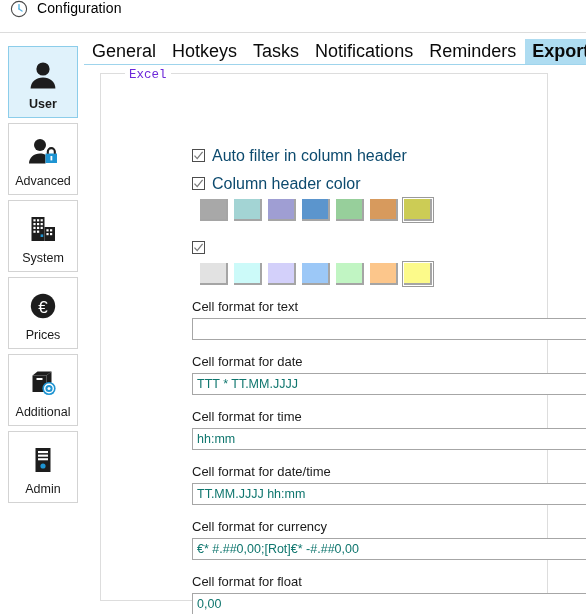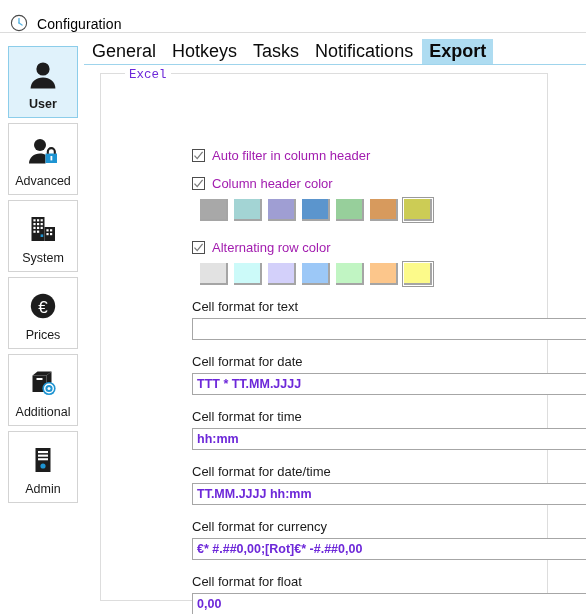--- a/index.html
+++ b/index.html
@@ -19,21 +19,21 @@
 
   
   #titlebar {
     position: absolute;
     left: 0; top: 0;
     width: 586px;
     height: 33px;
     background: #ffffff;
     border-bottom: 1px solid #dcdcdc;
     display: flex;
-    align-items: flex-end;
+    align-items: flex-start;
     box-sizing: border-box;
   }
   #title-icon {
     margin-left: 10px;
     width: 18px; height: 18px;
     display: block;
   }
   #title-text {
     margin-left: 9px;
     font-size: 14px;
@@ -162,22 +162,22 @@
     background: #ffffff;
     box-sizing: border-box;
     display: flex;
     align-items: center;
     justify-content: center;
     flex: none;
   }
   .checkbox svg { display: block; }
   .check-label {
     margin-left: 7px;
-    font-size: 13px;
-    color: #a21caf;
+    font-size: 16px;
+    color: #0c4a6e;
     line-height: 15px;
   }
 
   .swatch-row {
     display: flex;
     gap: 6px;
     margin: 6px 0 0 8px;
   }
   .swatch {
     width: 28px;
@@ -205,26 +205,25 @@
     height: 22px;
     border: 1px solid #a6a6a6;
     background: #ffffff;
     box-sizing: border-box;
     display: flex;
     align-items: center;
     cursor: pointer;
   }
   .combo-value {
     font-size: 12.5px;
-    color: #6d28d9;
+    color: #0f766e;
     padding-left: 4px;
     line-height: 14px;
     white-space: nowrap;
     overflow: hidden;
-    font-weight: bold;
   }
 </style>
 </head>
 <body>
 
 <div id="titlebar">
   <span id="title-icon">
     <svg width="18" height="18" viewBox="0 0 18 18">
       <circle cx="9" cy="9" r="7.6" fill="#ffffff" stroke="#4a4a4a" stroke-width="1.1"></circle>
       <line x1="9" y1="9" x2="9" y2="4.6" stroke="#5bb4e0" stroke-width="1.4" stroke-linecap="round"></line>
@@ -327,20 +326,21 @@
     <span class="side-label">Admin</span>
   </div>
 
 </div>
 
 <div id="tabstrip">
   <div class="tab">General</div>
   <div class="tab">Hotkeys</div>
   <div class="tab">Tasks</div>
   <div class="tab">Notifications</div>
+  <div class="tab">Reminders</div>
   <div class="tab selected">Export</div>
 </div>
 
 <div id="tabpage">
 
   <div id="groupbox">
     <span id="group-legend">Excel</span>
   </div>
 
   <div id="form">
@@ -371,21 +371,20 @@
       <span class="swatch" style="background:#d79a5d"></span>
       <span class="swatch selected" style="background:#cccc55"></span>
     </div>
 
     <div class="check-row" style="margin-top:16px;">
       <span class="checkbox">
         <svg width="11" height="11" viewBox="0 0 11 11">
           <polyline points="1.5,5.6 4.2,8.6 9.6,1.8" fill="none" stroke="#7a7a7a" stroke-width="1.3"></polyline>
         </svg>
       </span>
-      <span class="check-label">Alternating row color</span>
     </div>
     <div class="swatch-row">
       <span class="swatch" style="background:#e2e2e2"></span>
       <span class="swatch" style="background:#ccfaf9"></span>
       <span class="swatch" style="background:#d3d0fa"></span>
       <span class="swatch" style="background:#9cc8f7"></span>
       <span class="swatch" style="background:#c1f5c3"></span>
       <span class="swatch" style="background:#fcc68b"></span>
       <span class="swatch selected" style="background:#fcfa8a"></span>
     </div>

